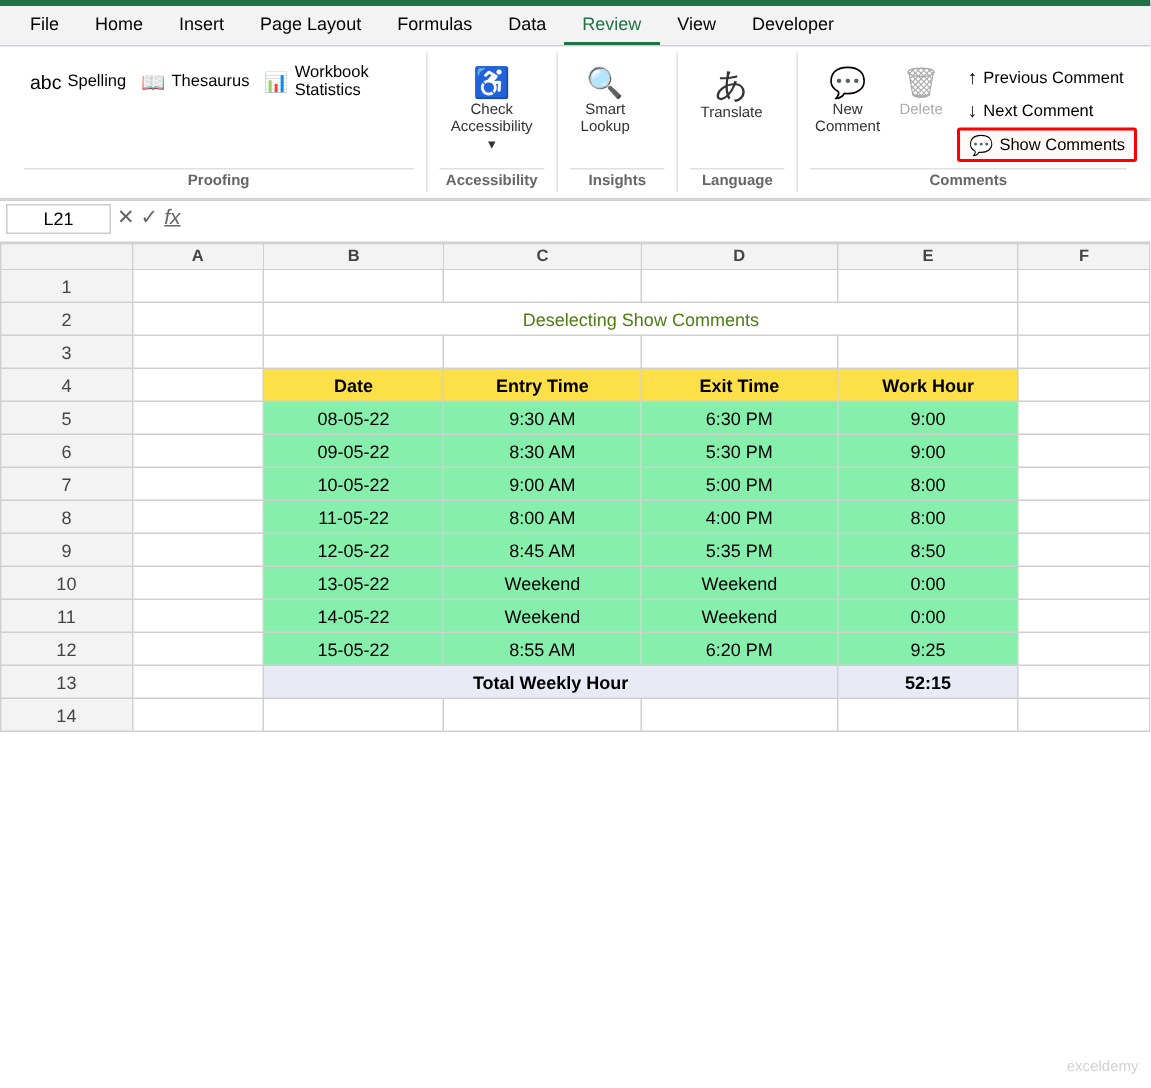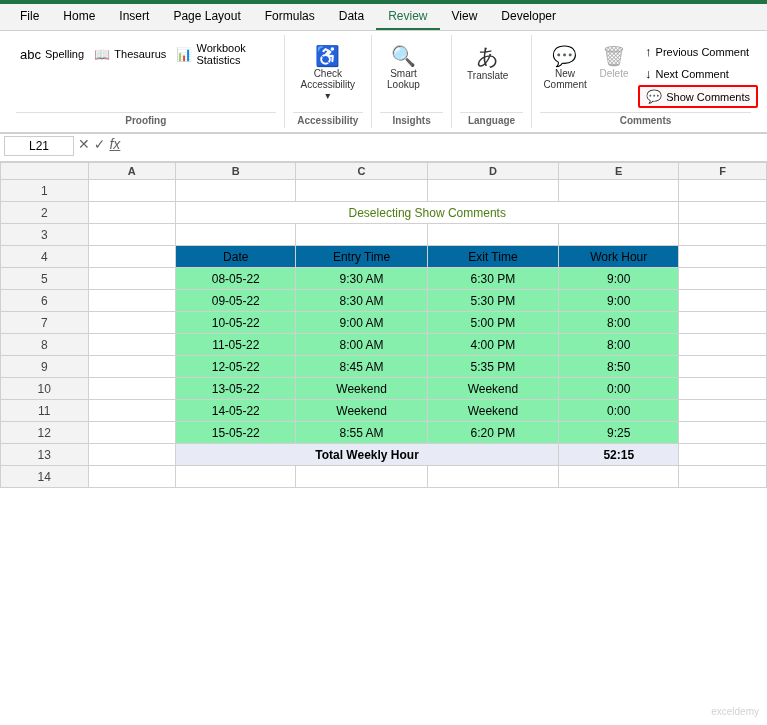--- a/index.html
+++ b/index.html
@@ -34,21 +34,21 @@
     .spreadsheet { border-collapse: collapse; width: 100%; font-size: 12px; }
 
     
     .col-header { background: #f3f3f3; border: 1px solid #d0d0d0; text-align: center; padding: 2px 4px; font-size: 11px; color: #444; min-width: 30px; position: sticky; top: 0; z-index: 2; }
     .row-header { background: #f3f3f3; border: 1px solid #d0d0d0; text-align: center; padding: 2px 4px; font-size: 11px; color: #444; width: 28px; }
 
     .spreadsheet td { border: 1px solid #d0d0d0; padding: 3px 8px; text-align: center; font-size: 12px; min-width: 80px; height: 22px; }
     .spreadsheet td.empty { background: #fff; }
 
     
-    .header-cell { background: #0369a1; font-weight: normal; border: 1px solid #c0a090; margin-top: 20px; }
+    .header-cell { background: #fde047; font-weight: bold; border: 1px solid #c0a090; margin-top: 20px; }
     .data-cell { background: #86efac; border: 1px solid #ccc; }
     .total-row { background: #e8eaf6; font-weight: bold; border: 1px solid #b0b8d0; }
     .title-cell { font-weight: normal; font-size: 14px; color: #4d7c0f; text-align: center; border: none; background: #fff; padding-bottom: 2px; }
     .title-underline { border-bottom: 2px solid #4472c4; }
     .comments-right { display: flex; flex-direction: column; gap: 1px; }
     .right-btn { display: flex; align-items: center; gap: 4px; padding: 2px 6px; cursor: pointer; border: 1px solid transparent; border-radius: 2px; font-size: 11px; white-space: nowrap; }
     .right-btn.highlighted { border: 2px solid red; background: #fff8f8; }
     .right-btn .icon { font-size: 13px; }
   </style>
 </head>

